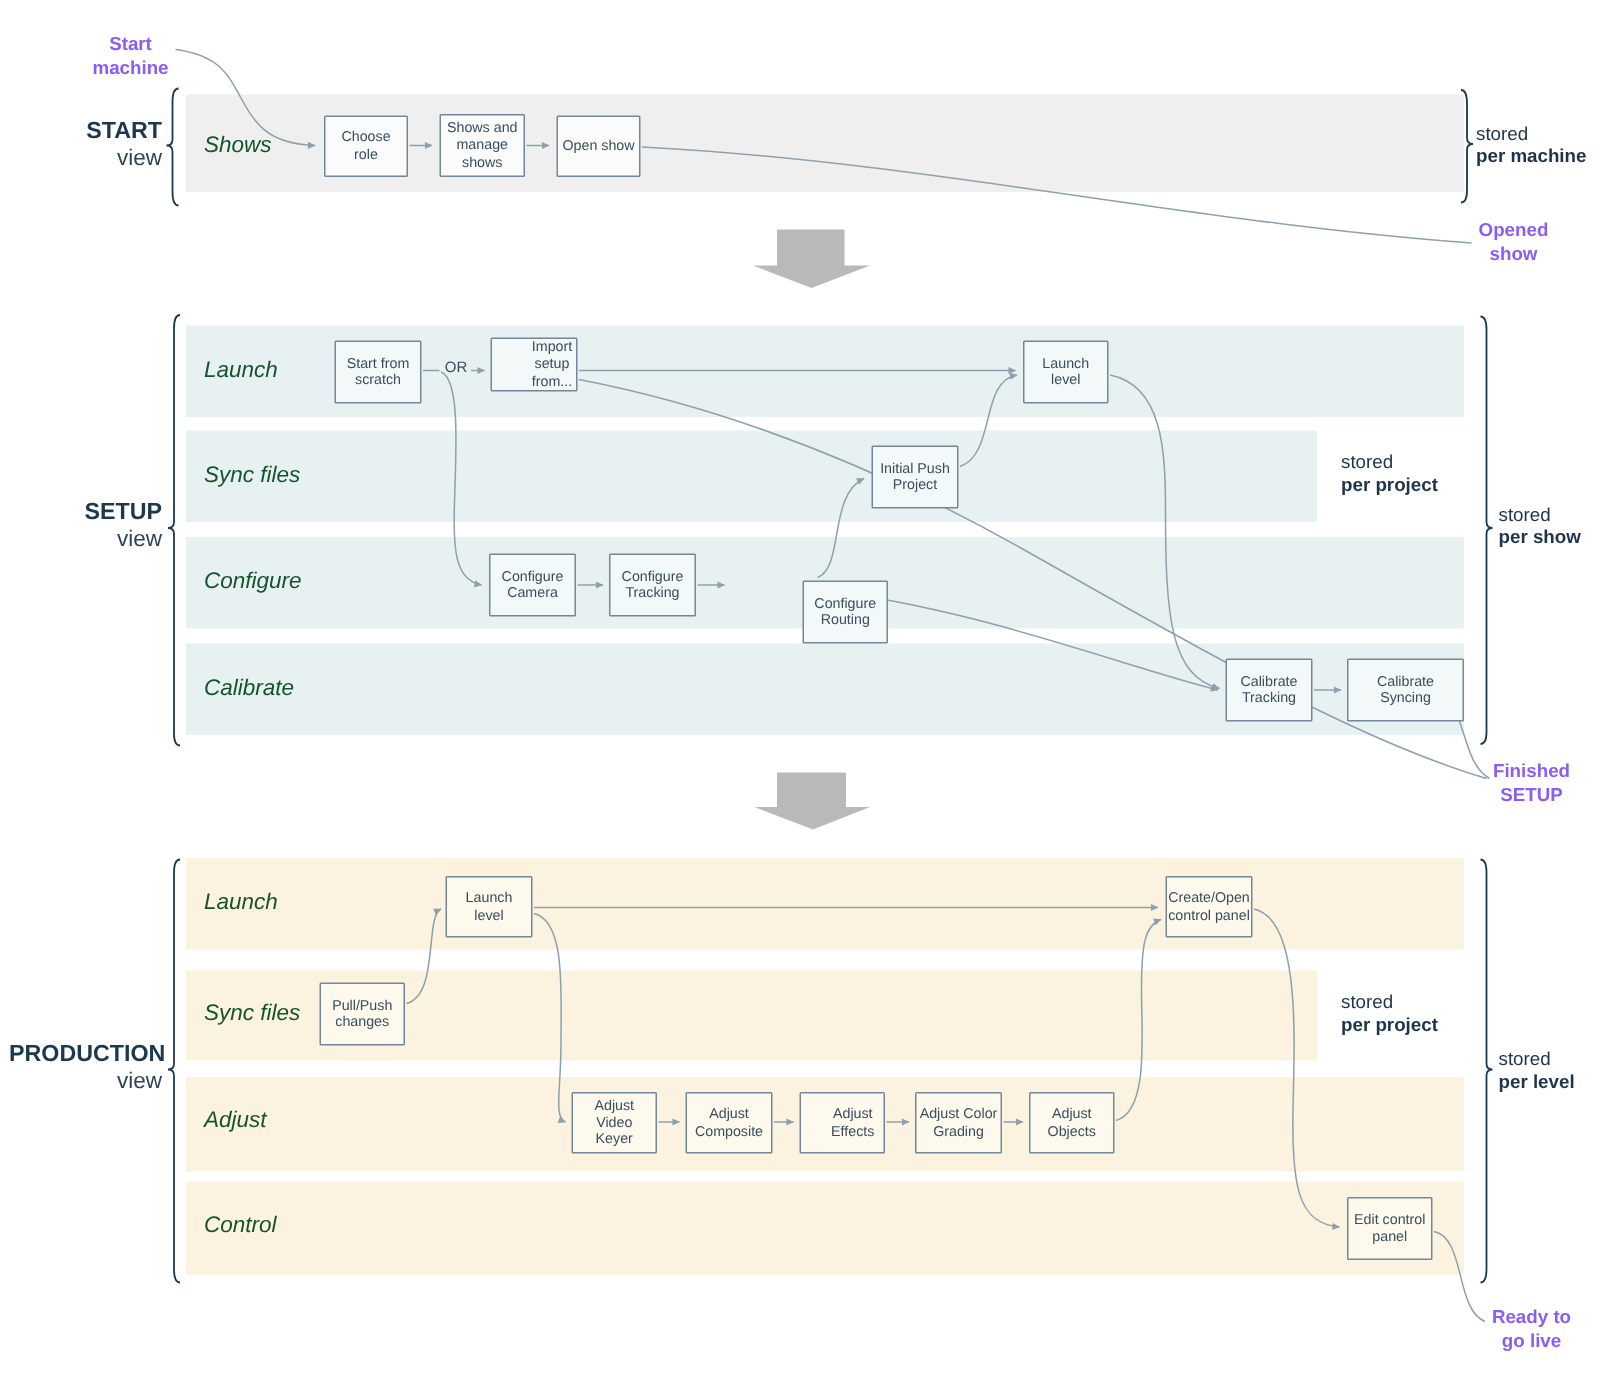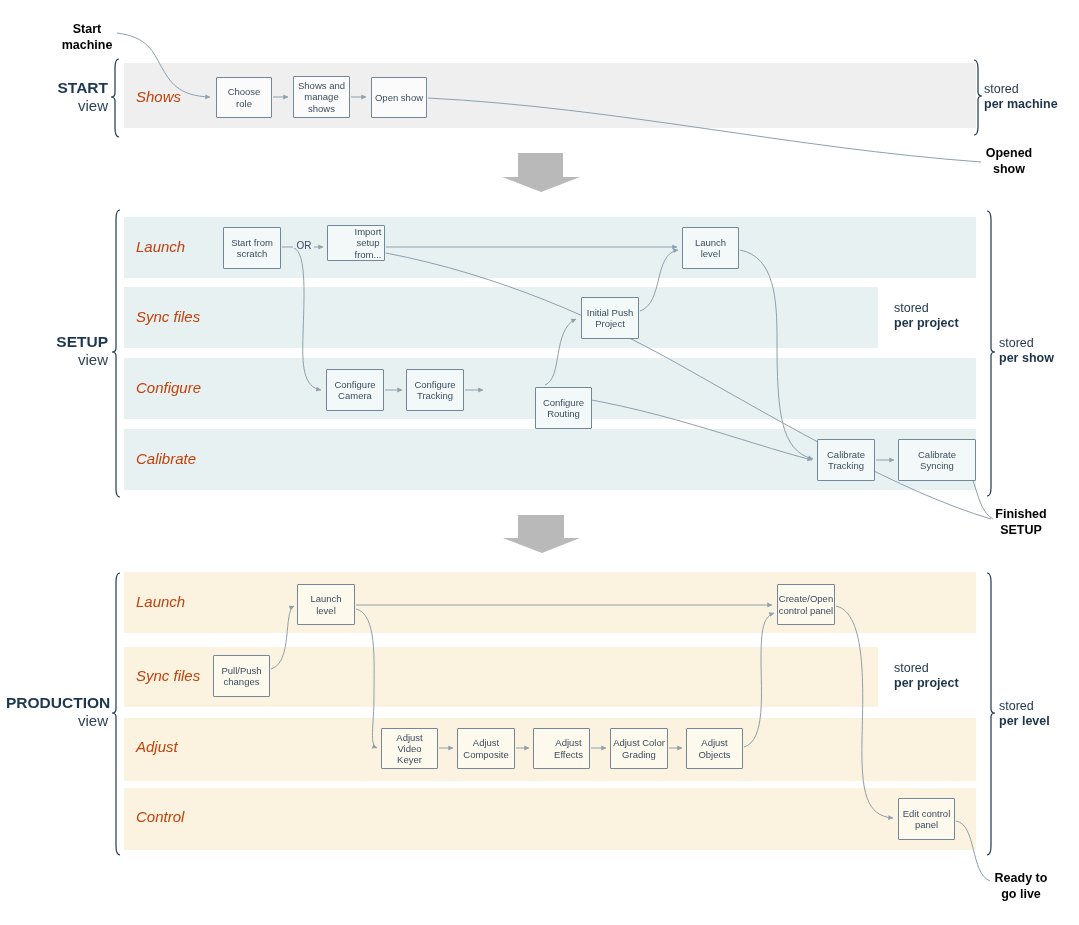--- a/index.html
+++ b/index.html
@@ -4,30 +4,30 @@
 <style>
   html,body{margin:0;padding:0;background:#ffffff;}
   .canvas{position:relative;width:1079px;height:925px;background:#ffffff;overflow:hidden;
           font-family:"Liberation Sans","DejaVu Sans",sans-serif;}
   .lane{position:absolute;left:124px;}
   .lane.full{width:852px;}
   .lane.short{width:754px;}
   .c-start-lane{background:#efefef;}
   .c-setup-lane{background:#e7f1f1;}
   .c-prod-lane{background:#fbf3df;}
-  .lane-label{position:absolute;font-style:italic;font-size:15px;color:#c2410c;z-index:4;white-space:nowrap;}
+  .lane-label{position:absolute;font-style:italic;font-size:15px;color:#14532d;z-index:4;white-space:nowrap;}
   .overlay{position:absolute;left:0;top:0;z-index:2;}
   .node{position:absolute;z-index:3;border:1.5px solid #73879a;box-sizing:border-box;
         display:flex;align-items:center;justify-content:center;text-align:center;
         font-size:9.5px;line-height:1.18;color:#3a4d5f;padding:1px 2px;border-radius:1px;}
   .c-start{background:#fbfbfb;}
   .c-setup{background:#f3f9f9;}
   .c-prod{background:#fdf9ec;}
   .ann{position:absolute;z-index:4;font-weight:bold;font-size:12.5px;line-height:1.25;
-       color:#000000;text-align:center;}
+       color:#8b5cf6;text-align:center;}
   .side-label{position:absolute;z-index:4;text-align:right;line-height:1.25;color:#1c3850;}
   .side-label .big{font-weight:bold;font-size:15.5px;}
   .side-label .small{font-size:15px;color:#2d4356;font-weight:normal;}
   .stored{position:absolute;z-index:4;font-size:12.5px;line-height:1.22;color:#1e344a;text-align:left;}
   .stored .scope{font-weight:bold;}
   .or-label{position:absolute;z-index:4;font-size:10px;color:#3a4d5f;text-align:center;}
 </style>
 </head>
 <body>
 

